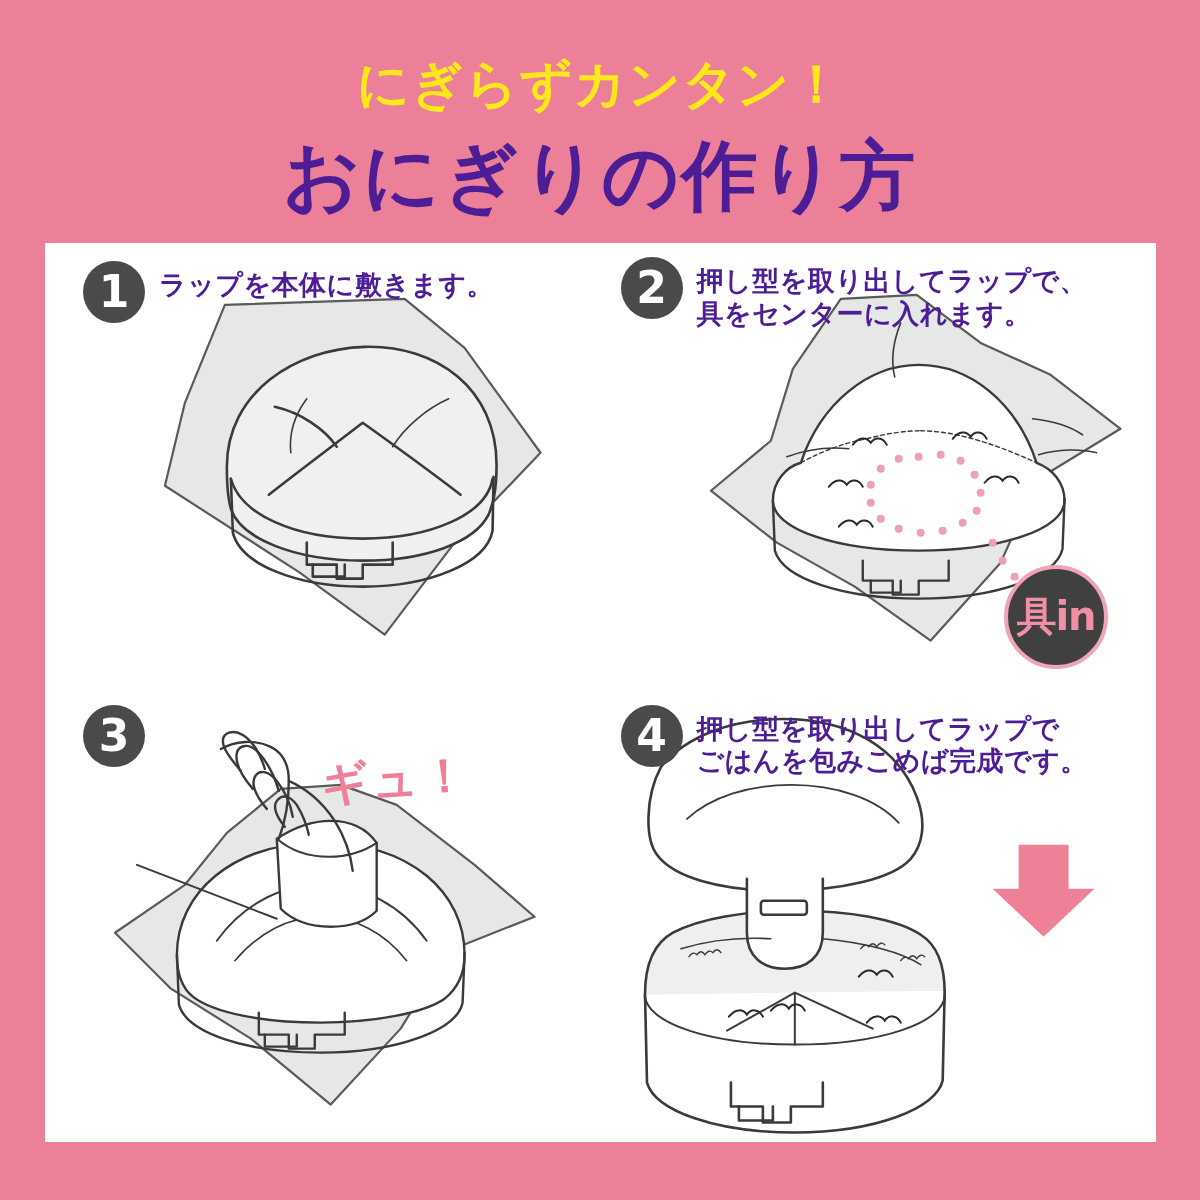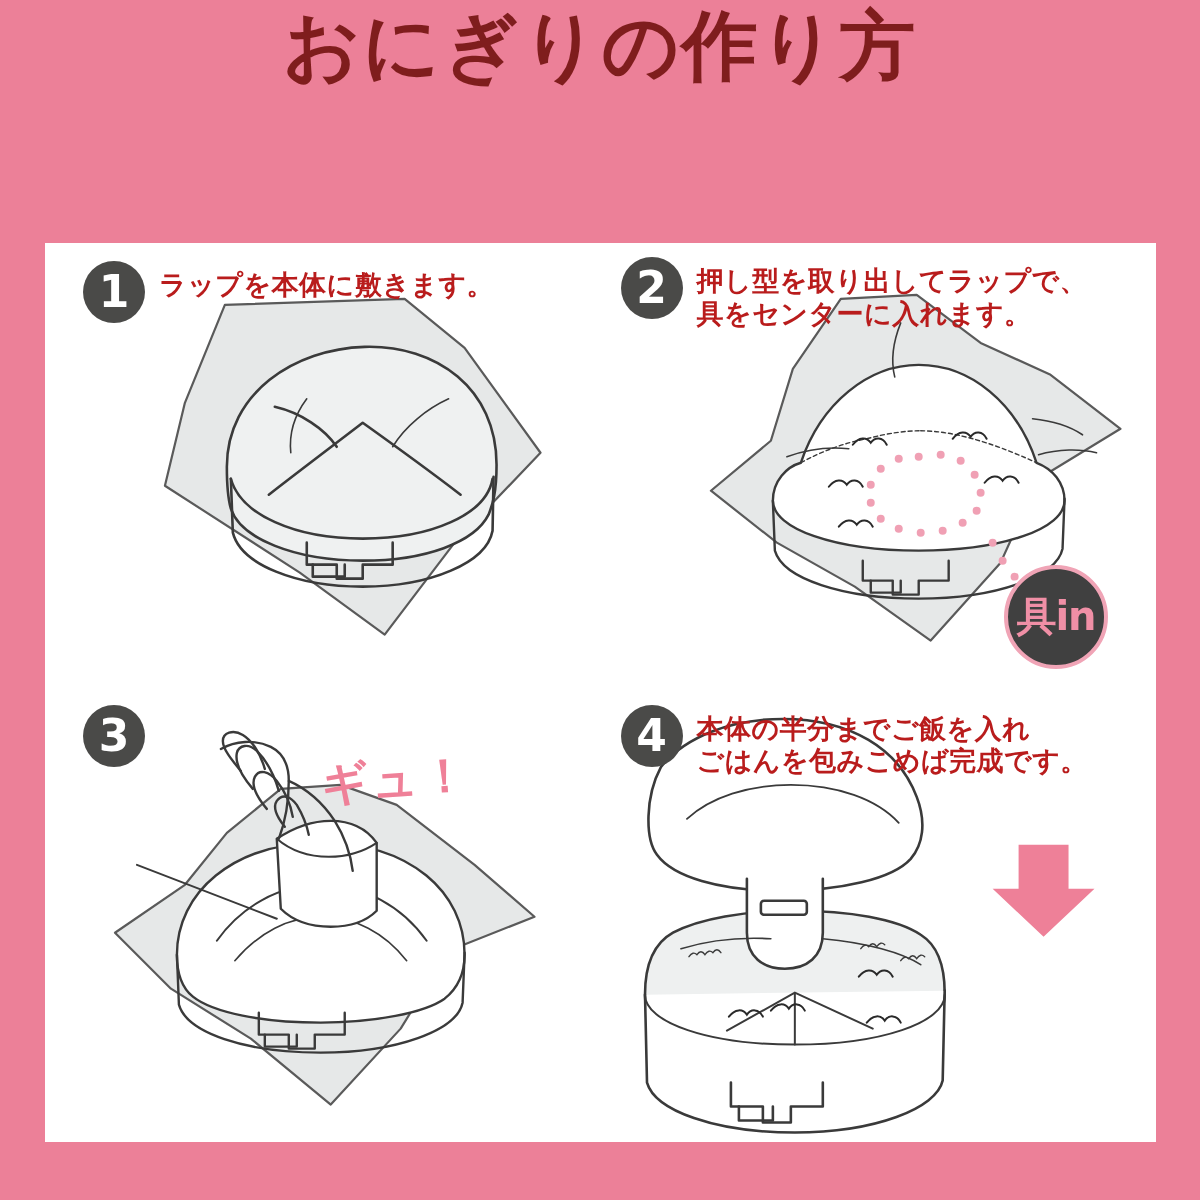--- a/index.html
+++ b/index.html
@@ -14,22 +14,22 @@
     position:absolute;left:0;top:0;width:1200px;height:243px;
     display:flex;flex-direction:column;align-items:center;justify-content:flex-start;
   }
   .sub-title{
     margin-top:58px;
     font-size:52px;font-weight:bold;color:#ffe81a;
     letter-spacing:1px;line-height:1;
     font-family:"DejaVu Sans","Liberation Sans",sans-serif;
   }
   .main-title{
-    margin-top:8px;
-    font-size:76px;font-weight:bold;color:#7f1d1d;
+    margin-top:28px;
+    font-size:76px;font-weight:bold;color:#4c1d95;
     letter-spacing:2px;line-height:1;
   }
   .panel{
     position:absolute;left:45px;top:243px;width:1111px;height:899px;
     background:#ffffff;
   }
   .grid{
     position:absolute;left:0;top:0;width:100%;height:100%;
     display:grid;grid-template-columns:1fr 1fr;grid-template-rows:1fr 1fr;
   }
@@ -42,21 +42,21 @@
   .s3 .step-head{left:38px;top:12px;}
   .s4 .step-head{left:20px;top:12px;}
   .num-circle{
     width:62px;height:62px;border-radius:50%;
     background:#4a4a48;color:#ffffff;
     display:flex;align-items:center;justify-content:center;
     font-size:44px;font-weight:bold;flex:0 0 auto;
     line-height:1;
   }
   .step-text{
-    font-size:27px;font-weight:bold;color:#b91c1c;
+    font-size:27px;font-weight:bold;color:#4c1d95;
     line-height:1.22;padding-top:8px;letter-spacing:0.5px;
     white-space:pre-line;
   }
   .illus{position:absolute;left:0;top:0;width:100%;height:100%;}
   .illus svg{display:block;width:100%;height:100%;}
   .gyu{
     position:absolute;left:276px;top:56px;
     font-size:46px;font-weight:bold;color:#ef8098;
     transform:rotate(-4deg);letter-spacing:3px;
   }
@@ -66,20 +66,21 @@
     border:4px solid #f0a4b6;color:#f08fa6;
     display:flex;align-items:center;justify-content:center;
     font-size:40px;font-weight:bold;letter-spacing:-1px;
     background:#404040;
   }
 </style>
 </head>
 <body>
 
 <div class="header">
+  <div class="sub-title">にぎらずカンタン！</div>
   <div class="main-title">おにぎりの作り方</div>
 </div>
 
 <div class="panel">
   <div class="grid">
 
     <div class="step s1">
       <div class="illus">
         <svg viewBox="0 0 556 450" preserveAspectRatio="xMidYMid meet">
           <g fill="none" stroke="#3a3a3a" stroke-width="2.6" stroke-linecap="round" stroke-linejoin="round">
@@ -222,19 +223,19 @@
             <path d="M114 306 C120 298 128 298 132 304 C136 298 144 298 148 306" transform="translate(14,18)"></path>
             <path d="M156 300 C162 292 170 292 174 298 C178 292 186 292 190 300" transform="translate(14,18)"></path>
           </g>
           <g>
             <path d="M418 152 L468 152 L468 196 L494 196 L443 244 L392 196 L418 196 Z" fill="#ee8098"></path>
           </g>
         </svg>
       </div>
       <div class="step-head">
         <div class="num-circle">4</div>
-        <div class="step-text">本体の半分までご飯を入れ
+        <div class="step-text">押し型を取り出してラップで
 ごはんを包みこめば完成です。</div>
       </div>
     </div>
 
   </div>
 </div>
 
 </body></html>

